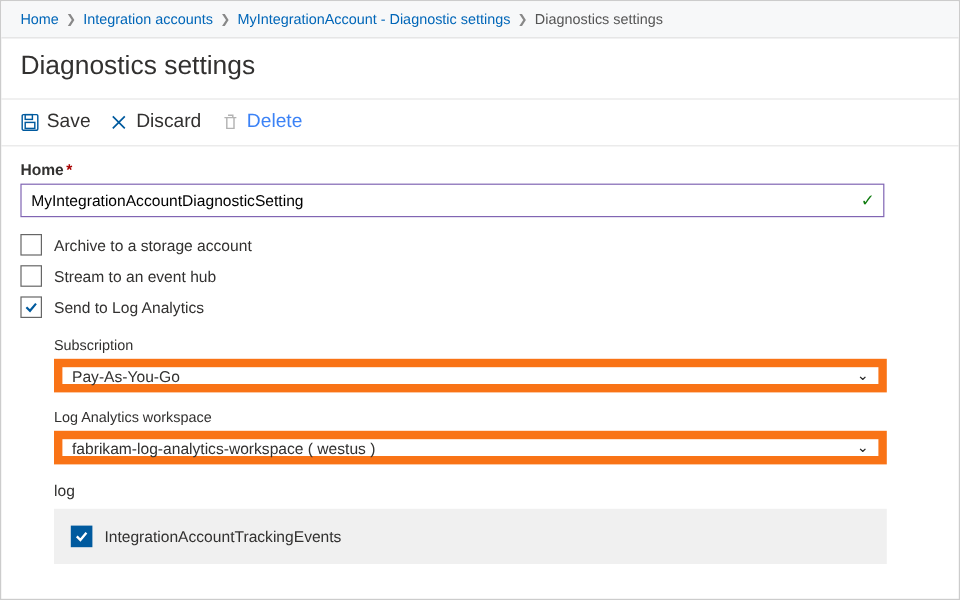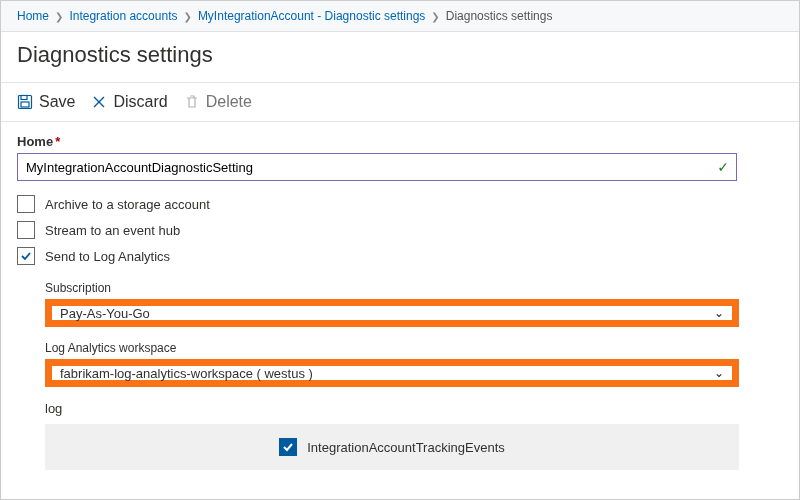--- a/index.html
+++ b/index.html
@@ -41,21 +41,21 @@
       align-items: center;
       gap: 6px;
       background: none;
       border: none;
       font-family: inherit;
       font-size: 16px;
       color: #323130;
       cursor: pointer;
       padding: 2px 0;
     }
-    .tb-btn.disabled { color: #737373; cursor: default; }
+    .tb-btn.disabled { color: #3b82f6; cursor: default; }
     .tb-icon { display:inline-flex; }
     .content { padding: 12px 16px; }
     .field-label { font-size: 13px; font-weight: 600; color: #323130; margin-bottom: 4px; }
     .req { color: #a80000; margin-left: 2px; }
     .input-wrap {
       position: relative;
       width: 720px;
       margin-bottom: 14px;
     }
     .input-wrap input {
@@ -99,21 +99,21 @@
       padding: 0 8px;
       cursor: pointer;
       margin-bottom: 14px;
     }
     .chev { font-size: 12px; color: #222; }
     .log-label { font-size: 13px; margin: 6px 0 8px; }
     .log-panel {
       background: #f0f0f0;
       padding: 14px;
     }
-    .log-row { display: flex; align-items: center; gap: 10px; justify-content: center; }
+    .log-row { display: flex; align-items: center; gap: 10px; }
     .cb-filled {
       width: 18px; height: 18px;
       background: #005a9e;
       display:inline-flex; align-items:center; justify-content:center;
       cursor: pointer;
     }
     .cb-filled svg path { stroke: #fff; }
   </style>
 </head>
 <body>

